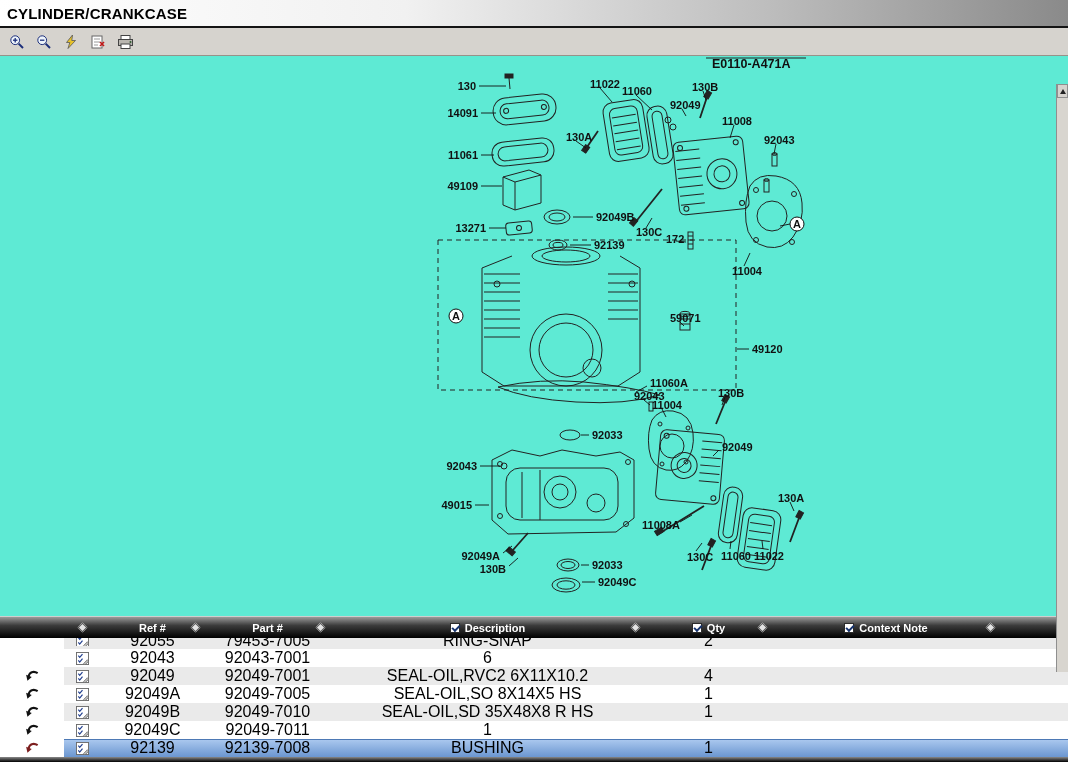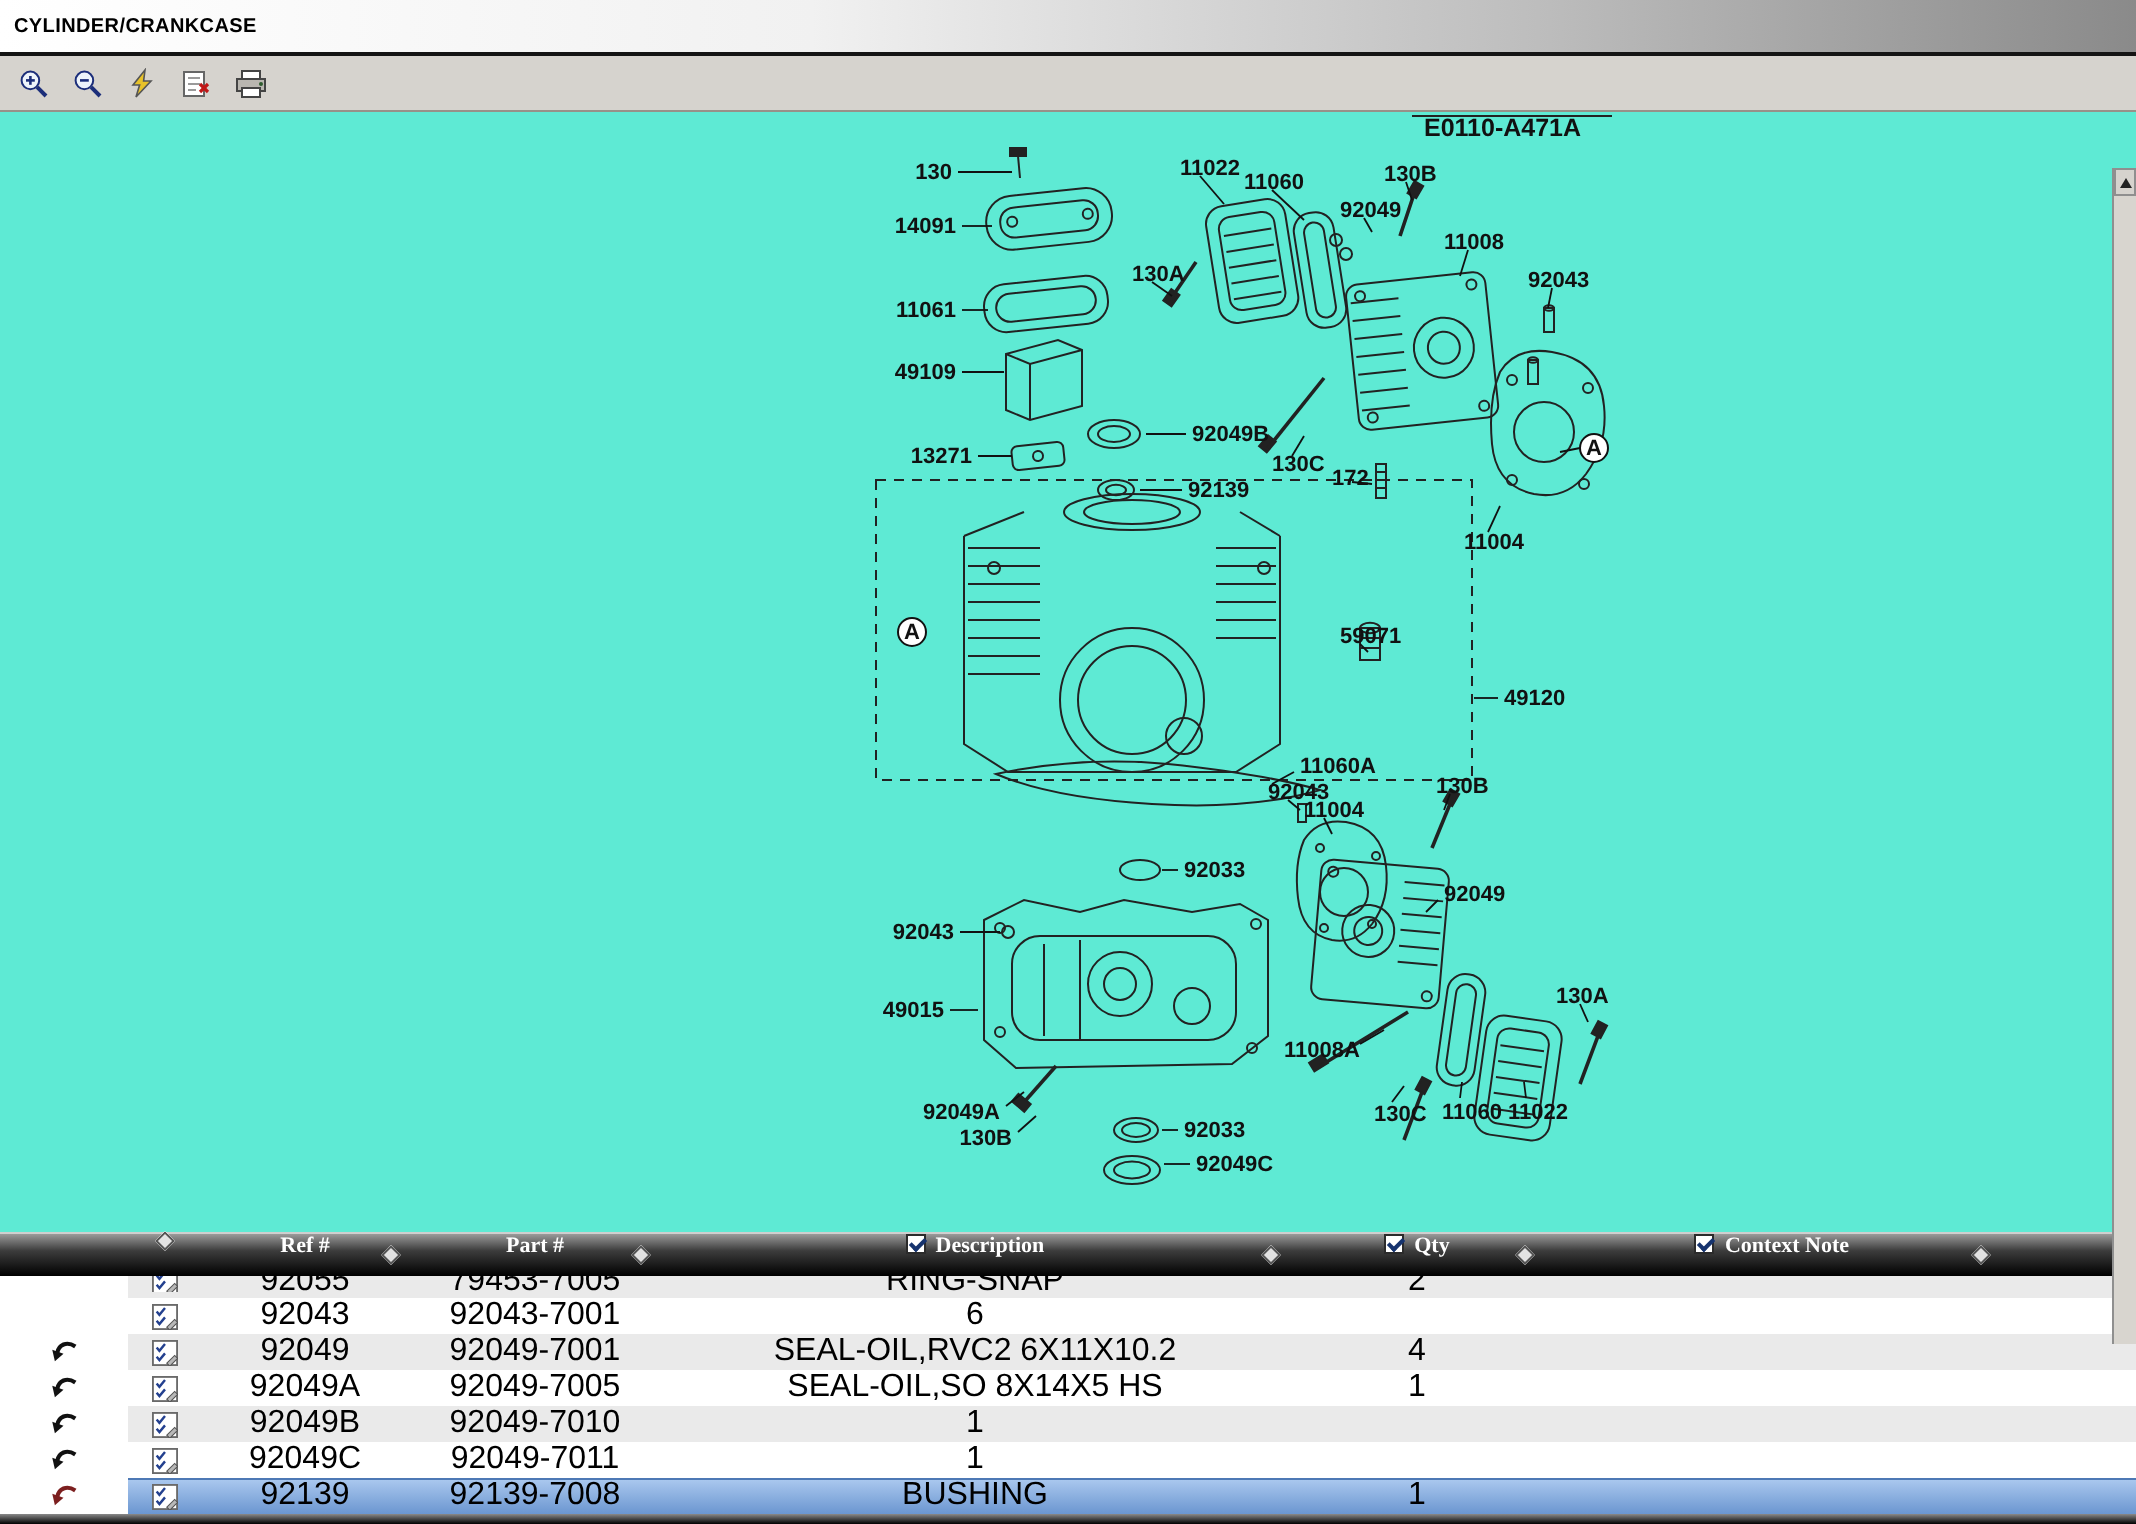--- a/index.html
+++ b/index.html
@@ -3,21 +3,21 @@
 <meta charset="utf-8">
 <style>
   * { margin:0; padding:0; box-sizing:border-box; }
   html,body { width:1068px; height:762px; overflow:hidden; background:#fff;
     font-family:"Liberation Sans", sans-serif; }
 
   
   .titlebar { height:28px; padding-left:7px; display:flex; align-items:center;
     background:linear-gradient(to right,#ffffff 0%,#f1f1f1 38%,#bdbdbd 72%,#8a8a8a 100%);
     border-bottom:2px solid #141414; }
-  .titlebar h1 { font-size:10px; font-weight:bold; color:#000; letter-spacing:.2px; }
+  .titlebar h1 { font-size:15px; font-weight:bold; color:#000; letter-spacing:.2px; }
 
   
   .toolbar { height:28px; background:#d6d3ce; border-bottom:1px solid #979289;
     display:flex; align-items:center; gap:7px; padding-left:7px; }
   .tool-btn { width:20px; height:20px; display:flex; align-items:center; justify-content:center;
     border:1px solid transparent; cursor:pointer; background:transparent; }
 
   
   .diagram-area { position:relative; height:560px; background:#5eead4; }
   .diagram-area svg.parts { position:absolute; inset:0; }
@@ -34,21 +34,21 @@
     display:flex; align-items:center; justify-content:center; cursor:pointer; }
   .uparrow { width:0; height:0; border-left:3px solid transparent; border-right:3px solid transparent;
     border-bottom:5px solid #222; }
 
   
   .table-area { height:146px; position:relative; background:#fff; }
   .grid { display:grid; grid-template-columns:64px 36px 105px 125px 315px 127px 228px 1fr; align-items:center; }
   .thead { height:22px; color:#fff; font-size:11px; font-weight:bold;
     background:linear-gradient(#9a9a9a 0%,#3c3c3c 40%,#000 100%);
     border-top:1px solid #cfcfcf; }
-  .th { position:relative; height:100%; display:flex; align-items:flex-start; justify-content:center; gap:5px;font-family:Liberation Serif, serif; }
+  .th { position:relative; height:100%; display:flex; align-items:center; justify-content:center; gap:5px; }
   .diamond { width:7px; height:7px; background:#e3e3e3; transform:rotate(45deg);
     box-shadow:0 0 0 1px #555 inset; cursor:pointer; flex:none; }
   .sortpos { position:absolute; right:6px; top:50%; margin-top:-4px; }
   .cb { width:10px; height:10px; background:#fff; border:1px solid #2b2b2b; flex:none; position:relative; cursor:pointer; }
   .cb::after { content:""; position:absolute; left:1px; top:1px; width:6px; height:3px;
     border-left:2px solid #16336e; border-bottom:2px solid #16336e; transform:rotate(-45deg); }
 
   .tbody { }
   .tr { position:relative; height:18px; font-size:16px; color:#000; cursor:pointer; }
   .rowbg { position:absolute; left:64px; right:0; top:0; bottom:0; background:#fff; z-index:0; }
@@ -559,20 +559,21 @@
     <div class="c">
       <svg viewBox="0 0 14 14" width="13" height="13">
         <rect x="0.5" y="0.5" width="13" height="13" fill="#ffffff" stroke="#6a6a6a"></rect>
         <path d="M2.5,4 l1.5,1.8 L7,2.2" fill="none" stroke="#23408f" stroke-width="1.3"></path>
         <path d="M2.5,9 l1.5,1.8 L7,7.2" fill="none" stroke="#23408f" stroke-width="1.3"></path>
         <path d="M8,12.5 L12.2,8.3 L13.8,9.9 L9.6,14.1 z" fill="#b8b8b8" stroke="#555" stroke-width="0.6"></path>
       </svg>
     </div>
     <div class="c">92049B</div>
     <div class="c">92049-7010</div>
+    <div class="c">SEAL-OIL,SD 35X48X8 R HS</div>
     <div class="c">1</div>
     <div class="c"></div>
     <div class="c"></div>
   </div>
       <div class="tr grid">
     <div class="rowbg"></div>
     <div class="c">
       <svg class="backarrow" viewBox="0 0 16 16" width="15" height="15">
         <path d="M13.5,4.5 C9,1.5 4.5,3.5 3.8,8.2" fill="none" stroke="currentColor" stroke-width="2.2"></path>
         <polygon points="1.2,6.2 7.2,8.4 2.6,12.4" fill="currentColor"></polygon>

